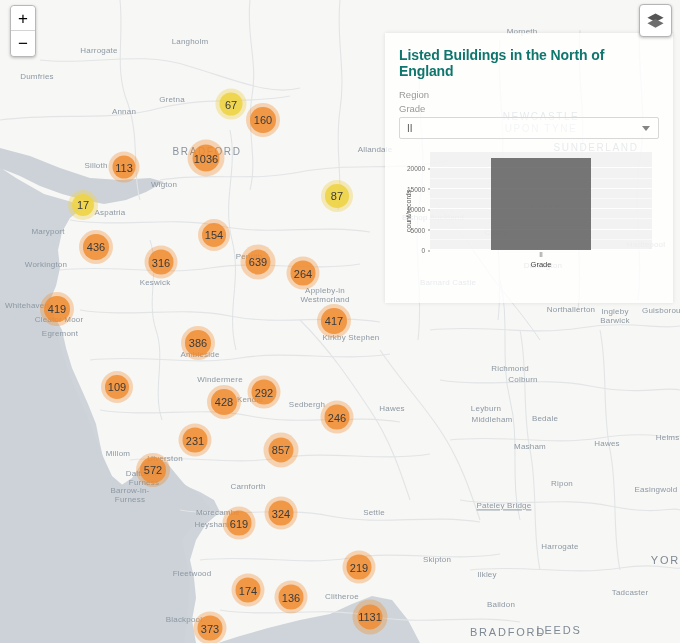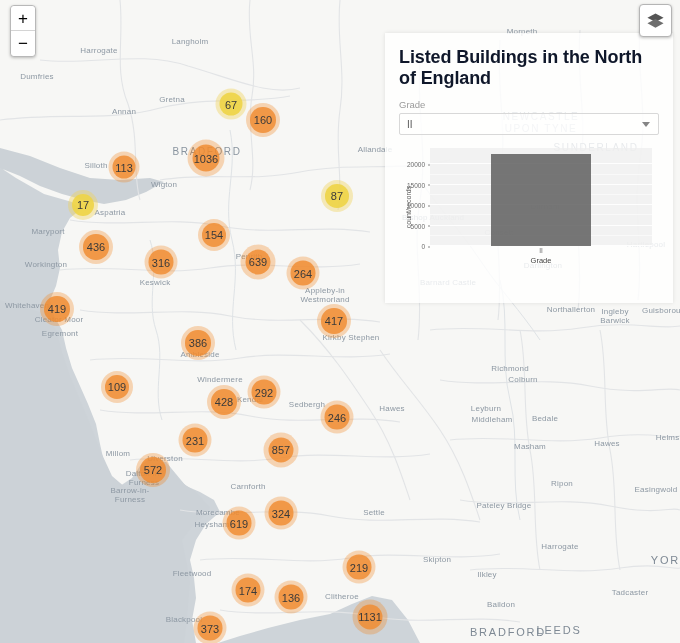--- a/index.html
+++ b/index.html
@@ -114,23 +114,23 @@
   #info-panel {
     position: absolute;
     left: 385px; top: 33px;
     width: 288px; height: 270px;
     background: rgba(255,255,255,0.80);
     z-index: 30;
     padding: 14px 14px 0 14px;
     box-shadow: 0 0 4px rgba(0,0,0,0.10);
   }
   #panel-title {
-    font-size: 18px;
+    font-size: 14px;
     font-weight: bold;
-    color: #0f172a;
+    color: #0f766e;
     letter-spacing: -0.1px;
     margin-bottom: 10px;
   }
   .field-label {
     font-size: 9.5px;
     color: #9a9a9a;
     margin-bottom: 3px;
   }
   .select-box {
     position: relative;
@@ -330,21 +330,21 @@
       <div class="lbl" style="left: 387px; top: 636px; margin-top: 46px;">Burnley</div>
       <div class="lbl" style="left: 510px; top: 369px;">Richmond</div>
       <div class="lbl" style="left: 523px; top: 380px;">Colburn</div>
       <div class="lbl" style="left: 486px; top: 409px;">Leyburn</div>
       <div class="lbl" style="left: 492px; top: 420px;">Middleham</div>
       <div class="lbl" style="left: 545px; top: 419px;">Bedale</div>
       <div class="lbl" style="left: 530px; top: 447px;">Masham</div>
       <div class="lbl" style="left: 607px; top: 444px;">Hawes</div>
       <div class="lbl" style="left: 562px; top: 484px;">Ripon</div>
       <div class="lbl" style="left: 648px; top: 490px; margin-left: 8px;">Easingwold</div>
-      <div class="lbl" style="left: 504px; top: 506px;">Pateley Bridge</div>
+      <div class="lbl" style="left: 504px; top: 506px; text-decoration: underline;">Pateley Bridge</div>
       <div class="lbl" style="left: 560px; top: 547px;">Harrogate</div>
       <div class="lbl" style="left: 437px; top: 560px;">Skipton</div>
       <div class="lbl" style="left: 487px; top: 575px;">Ilkley</div>
       <div class="lbl" style="left: 630px; top: 593px;">Tadcaster</div>
       <div class="lbl" style="left: 501px; top: 605px;">Baildon</div>
       <div class="lbl big" style="left: 670px; top: 560px;">YORK</div>
       <div class="lbl big" style="left: 508px; top: 632px;">BRADFORD</div>
       <div class="lbl big" style="left: 559px; top: 630px;">LEEDS</div>
       <div class="lbl" style="left: 615px; top: 316px;">Ingleby
 Barwick</div>
@@ -457,20 +457,21 @@
   <div id="layers-control">
     <svg width="19" height="19" viewBox="0 0 20 20">
       <polygon points="10,2.5 18.5,7 10,11.5 1.5,7" fill="#555"></polygon>
       <polygon points="10,8.5 18.5,13 10,17.5 1.5,13" fill="#6e6e6e"></polygon>
     </svg>
   </div>
 
   <div id="info-panel">
     <div id="panel-title">Listed Buildings in the North of England</div>
 
+    <div class="field-label">Region</div>
 
     <div class="field-label">Grade</div>
     <div class="select-box">
       <span>II</span>
       <span class="caret"></span>
     </div>
 
     <div id="chart-wrap">
       <div id="ylabel">count/records</div>
       <div id="plot">

